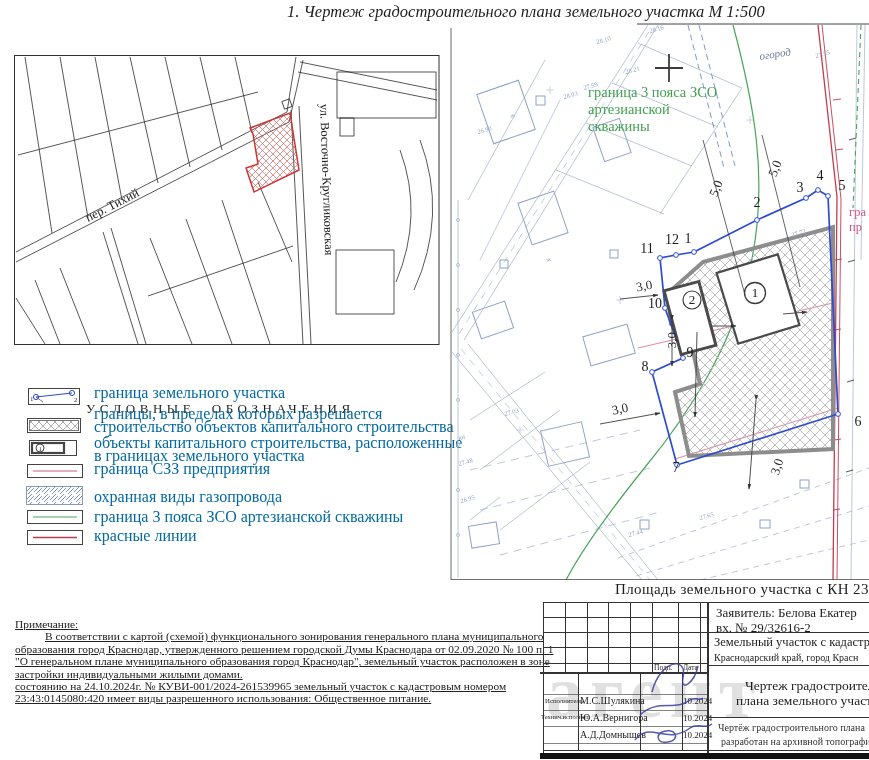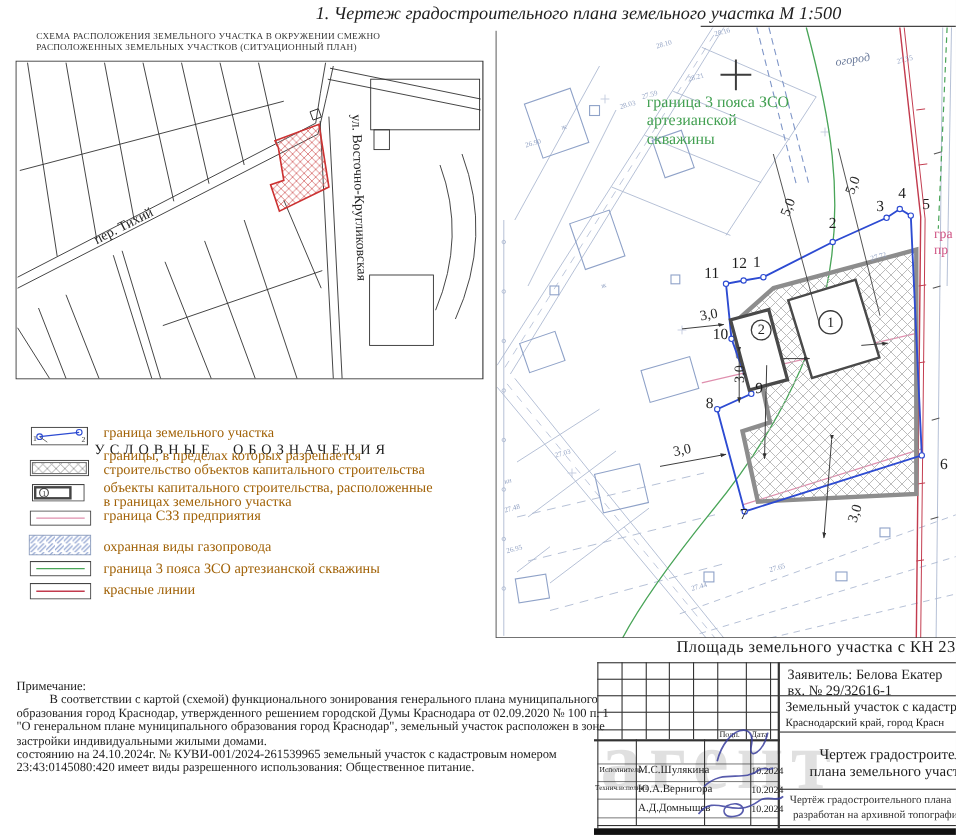--- a/index.html
+++ b/index.html
@@ -4,54 +4,50 @@
 <style>
   html,body{margin:0;padding:0;background:#e8e8e8;}
   .page{position:relative;width:869px;height:760px;background:#ffffff;overflow:hidden;
         font-family:"Liberation Serif", serif;color:#1d1d1d;}
   .abs{position:absolute;}
   .doc-title{left:287px;top:2px;font-size:16.5px;white-space:nowrap;font-style:italic;}
   .inset-header{left:33px;top:28px;font-size:8.4px;line-height:10px;color:#333;letter-spacing:.2px;}
   svg text{font-family:"Liberation Serif", serif;}
   
   .legend-title{left:86px;top:367px;font-size:13px;letter-spacing:4.5px;word-spacing:9px;white-space:nowrap;margin-top:34px;}
-  .lg-lbl{font-size:13px;line-height:12.6px;white-space:pre-line;color:#a16207;}
+  .lg-lbl{font-size:16px;line-height:12.6px;white-space:pre-line;color:#0369a1;}
   
   .pt{font-size:14px;fill:#1c1c1c;}
   .dim{font-size:13px;fill:#2b2b2b;}
   .elev{font-size:6.5px;fill:#93a3c4;}
   .zso{font-size:14.5px;fill:#43a052;}
   .garden{font-size:11px;font-style:italic;fill:#6b7b9b;}
   .edge{font-size:12.5px;fill:#d05585;}
   .bnum{font-size:13px;fill:#222;}
   .st-lbl{font-size:12.5px;fill:#222;}
   
   .area-caption{left:615px;top:581px;font-size:15px;white-space:nowrap;letter-spacing:.4px;}
   .notes{left:15px;top:618px;width:528px;font-size:11.4px;line-height:12.4px;color:#222;}
-  .note-line{white-space:nowrap;}
+  .note-line{white-space:nowrap;text-decoration:underline;}
   .note-line.ind{padding-left:30px;}
   
   .tb{left:540px;top:600px;width:329px;height:158px;}
   .tb .h{position:absolute;background:#333;height:1px;}
   .tb .v{position:absolute;background:#333;width:1px;}
   .tb .txt{position:absolute;white-space:nowrap;}
   .watermark{left:546px;top:650px;font-size:74px;font-weight:bold;letter-spacing:7px;
              color:rgba(145,145,145,0.28);white-space:nowrap;}
 </style>
 </head>
 <body>
 
 <div class="page">
 
   <div class="abs doc-title">1. Чертеж градостроительного плана земельного участка М 1:500</div>
 
-  <div class="abs inset-header">
-    <div>СХЕМА РАСПОЛОЖЕНИЯ ЗЕМЕЛЬНОГО УЧАСТКА В ОКРУЖЕНИИ СМЕЖНО</div>
-    <div>РАСПОЛОЖЕННЫХ ЗЕМЕЛЬНЫХ УЧАСТКОВ (СИТУАЦИОННЫЙ ПЛАН)</div>
-  </div>
 
   <svg class="abs" style="left:14px;top:55px;" width="426" height="290" viewBox="14 55 426 290">
     <defs>
       <pattern id="redhatch" width="7" height="7" patternUnits="userSpaceOnUse">
         <path d="M0,0 L7,7 M7,0 L0,7" stroke="#d46666" stroke-width="0.7"></path>
       </pattern>
     </defs>
     <rect x="14.5" y="55.5" width="424.5" height="289" fill="#fff" stroke="#333" stroke-width="1"></rect>
     <g stroke="#2c2c2c" stroke-width="0.8" fill="none">
 
@@ -358,21 +354,21 @@
     <div class="txt" style="left:5px;top:97px;font-size:6.8px">Исполнитель</div>
     <div class="txt" style="left:1px;top:113px;font-size:6.5px">Технич.исполнит.</div>
     <div class="txt" style="left:40px;top:95px;font-size:10px">М.С.Шулякина</div>
     <div class="txt" style="left:40px;top:112px;font-size:10px">Ю.А.Вернигора</div>
     <div class="txt" style="left:40px;top:129px;font-size:10px">А.Д.Домнышев</div>
     <div class="txt" style="left:143px;top:96px;font-size:9px">10.2024</div>
     <div class="txt" style="left:143px;top:113px;font-size:9px">10.2024</div>
     <div class="txt" style="left:143px;top:130px;font-size:9px">10.2024</div>
 
     <div class="txt" style="left:176px;top:5px;font-size:13px">Заявитель: Белова Екатер</div>
-    <div class="txt" style="left:176px;top:20px;font-size:13px">вх. № 29/32616-1</div>
+    <div class="txt" style="left:176px;top:20px;font-size:13px">вх. № 29/32616-2</div>
     <div class="txt" style="left:174px;top:35px;font-size:12.5px">Земельный участок с кадастр</div>
     <div class="txt" style="left:174px;top:52px;font-size:10px">Краснодарский край, город Красн</div>
     <div class="txt" style="left:205px;top:78px;font-size:13.5px">Чертеж градостроитель</div>
     <div class="txt" style="left:196px;top:93px;font-size:13.5px">плана земельного участка</div>
     <div class="txt" style="left:178px;top:122px;font-size:10px;color:#333">Чертёж градостроительного плана</div>
     <div class="txt" style="left:181px;top:136px;font-size:10px;color:#333">разработан на архивной топографич</div>
 
     <svg style="position:absolute;left:0;top:0" width="329" height="157">
       <g fill="none" stroke="#3a3f9e" stroke-width="1.5" opacity="0.85">
         <path d="M112,92 C120,60 148,55 143,78 C140,92 154,84 158,66"></path>

